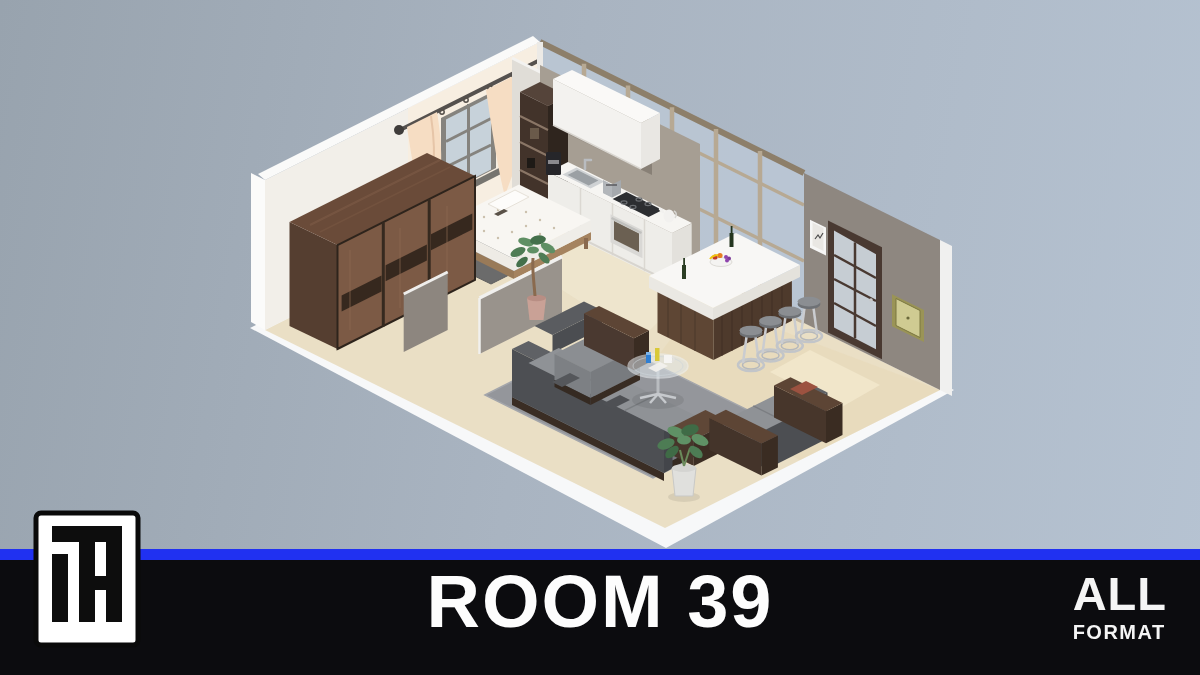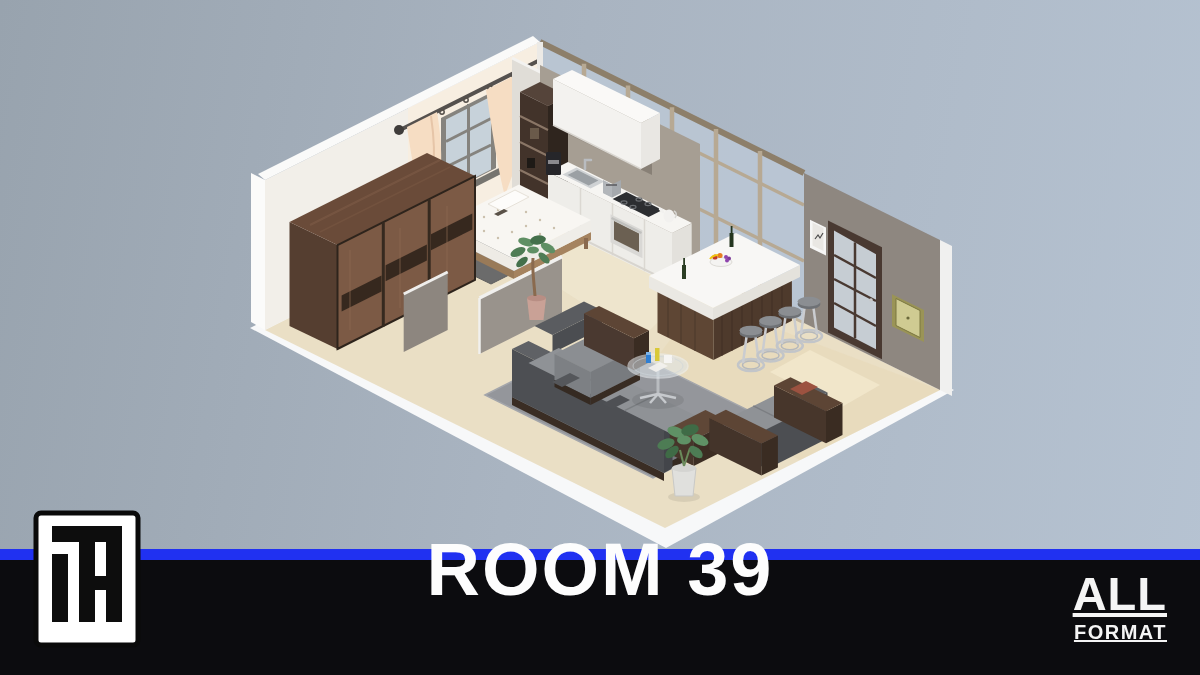--- a/index.html
+++ b/index.html
@@ -2,23 +2,23 @@
 <html style="--accent-blue: #2031f1; --footer-bg: #0c0c0f; --bg-left: #98a3ae; --bg-right: #b6c3d2; --floor-beige: #eadfc5; --wall-white: #f2efe9; --wall-gray: #8e8780; --glass-tint: #bac7d4; --kitchen-wall: #a69e93; --wood-wardrobe: #7c5a45; --wood-island: #5e4634; --sofa-gray: #8f9296; --sofa-dark: #4d4f53; --curtain-peach: #f6ddc3; --rug-gray: #94969b;"><head>
 <meta charset="utf-8">
 <style>
   html,body{margin:0;padding:0;background:#222;}
   #stage{position:relative;width:1200px;height:675px;overflow:hidden;
     font-family:"Liberation Sans", sans-serif;
     background:linear-gradient(100deg, var(--bg-left,#98a3ae) 0%, #a9b4c1 45%, var(--bg-right,#b6c3d2) 100%);}
   #scene{position:absolute;left:0;top:0;}
   .blue-line{position:absolute;left:0;top:549px;width:1200px;height:11px;background:var(--accent-blue,#2031f1);}
   .footer-bar{position:absolute;left:0;top:560px;width:1200px;height:115px;background:var(--footer-bg,#0c0c0f);}
-  .footer-title{position:absolute;left:0;top:528px;width:1200px;height:83px;display:flex;align-items:center;justify-content:center;
+  .footer-title{position:absolute;left:0;top:560px;width:1200px;height:83px;display:flex;align-items:center;justify-content:center;
     color:#fdfdfd;font-size:74px;font-weight:700;letter-spacing:2px;}
-  .format-badge{position:absolute;right:33px;top:570px;text-align:right;color:#f5f5f5;line-height:1;text-decoration:underline;}
+  .format-badge{position:absolute;right:33px;top:570px;text-align:left;color:#f5f5f5;line-height:1;}
   .format-badge .l1{font-size:47px;font-weight:700;letter-spacing:1px;}
   .format-badge .l2{font-size:20px;font-weight:700;letter-spacing:1.5px;margin-top:5px;}
   .logo-box{position:absolute;left:33px;top:510px;}
 </style>
 </head>
 <body>
 
 <div id="stage">
 
   <svg id="scene" width="1200" height="675" viewBox="0 0 1200 675">

